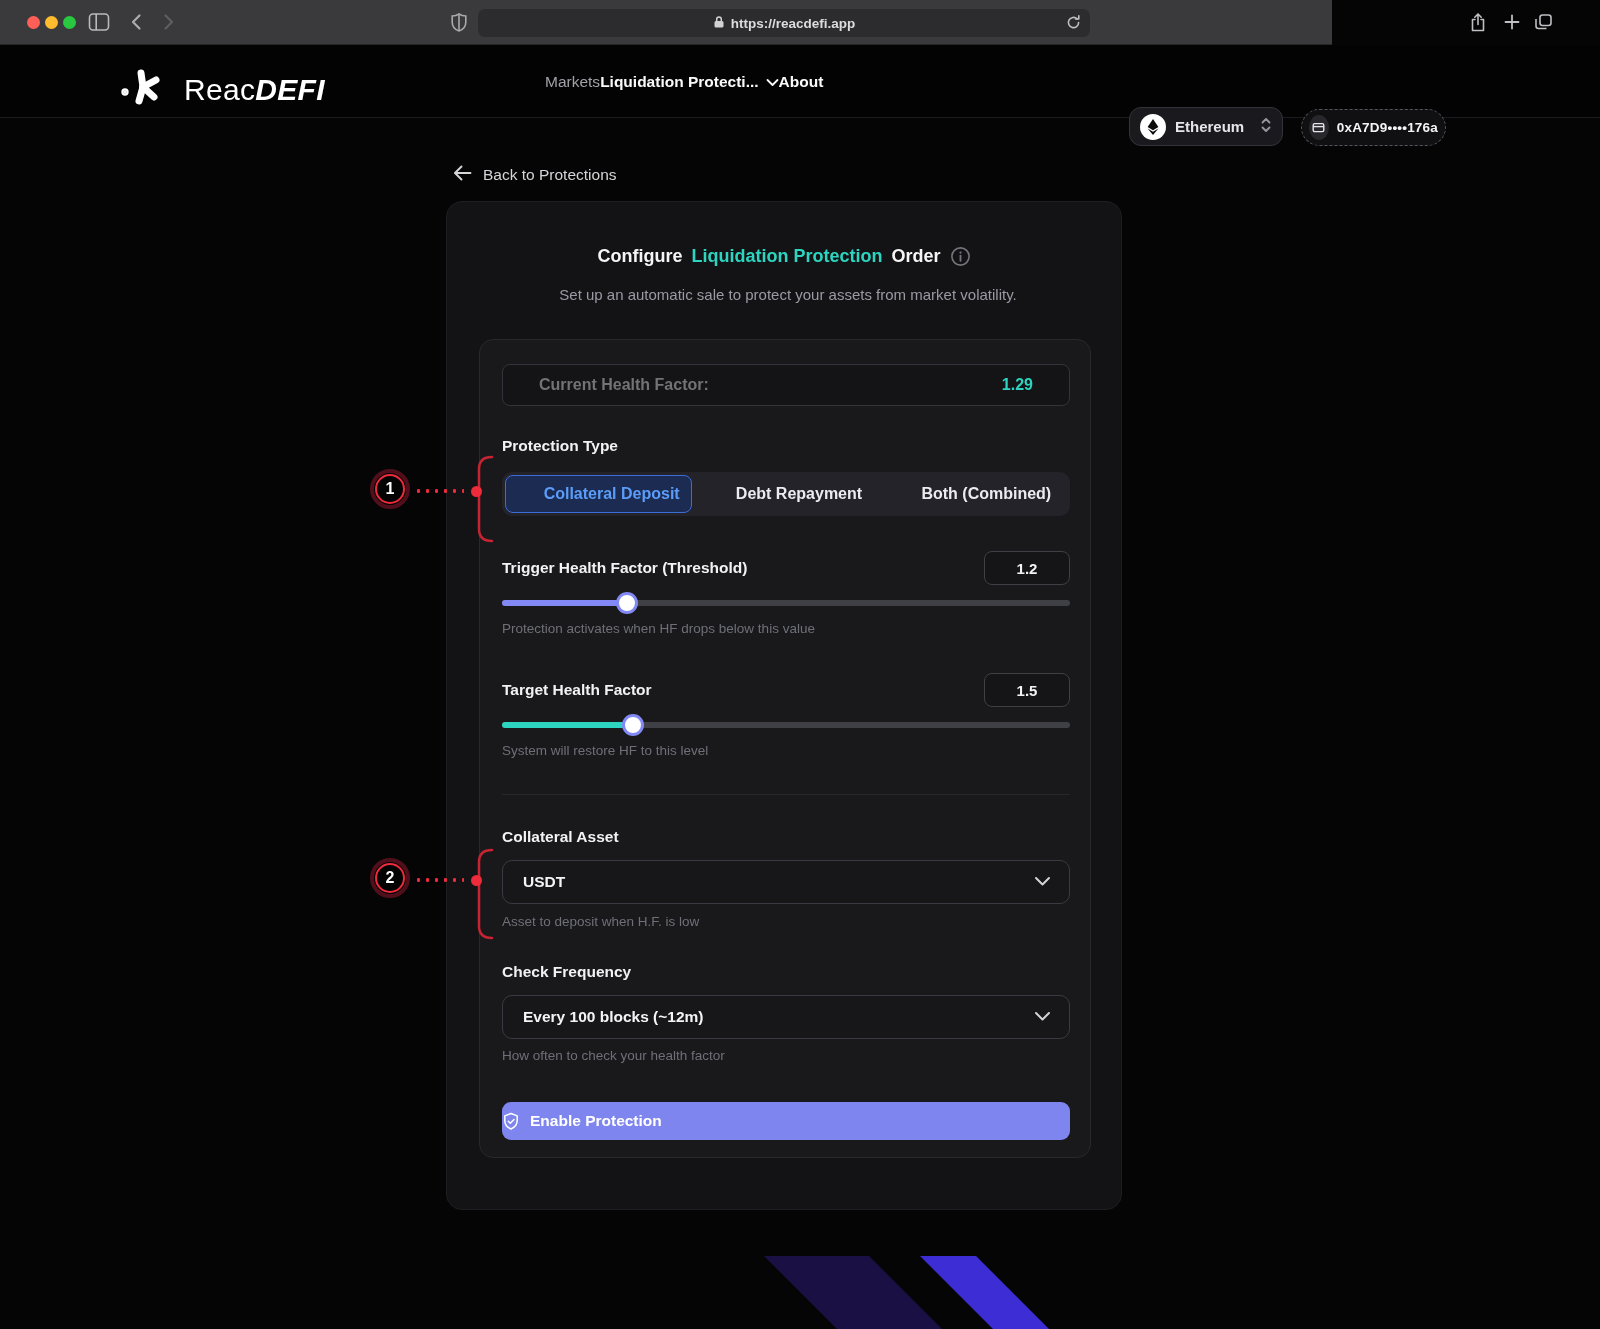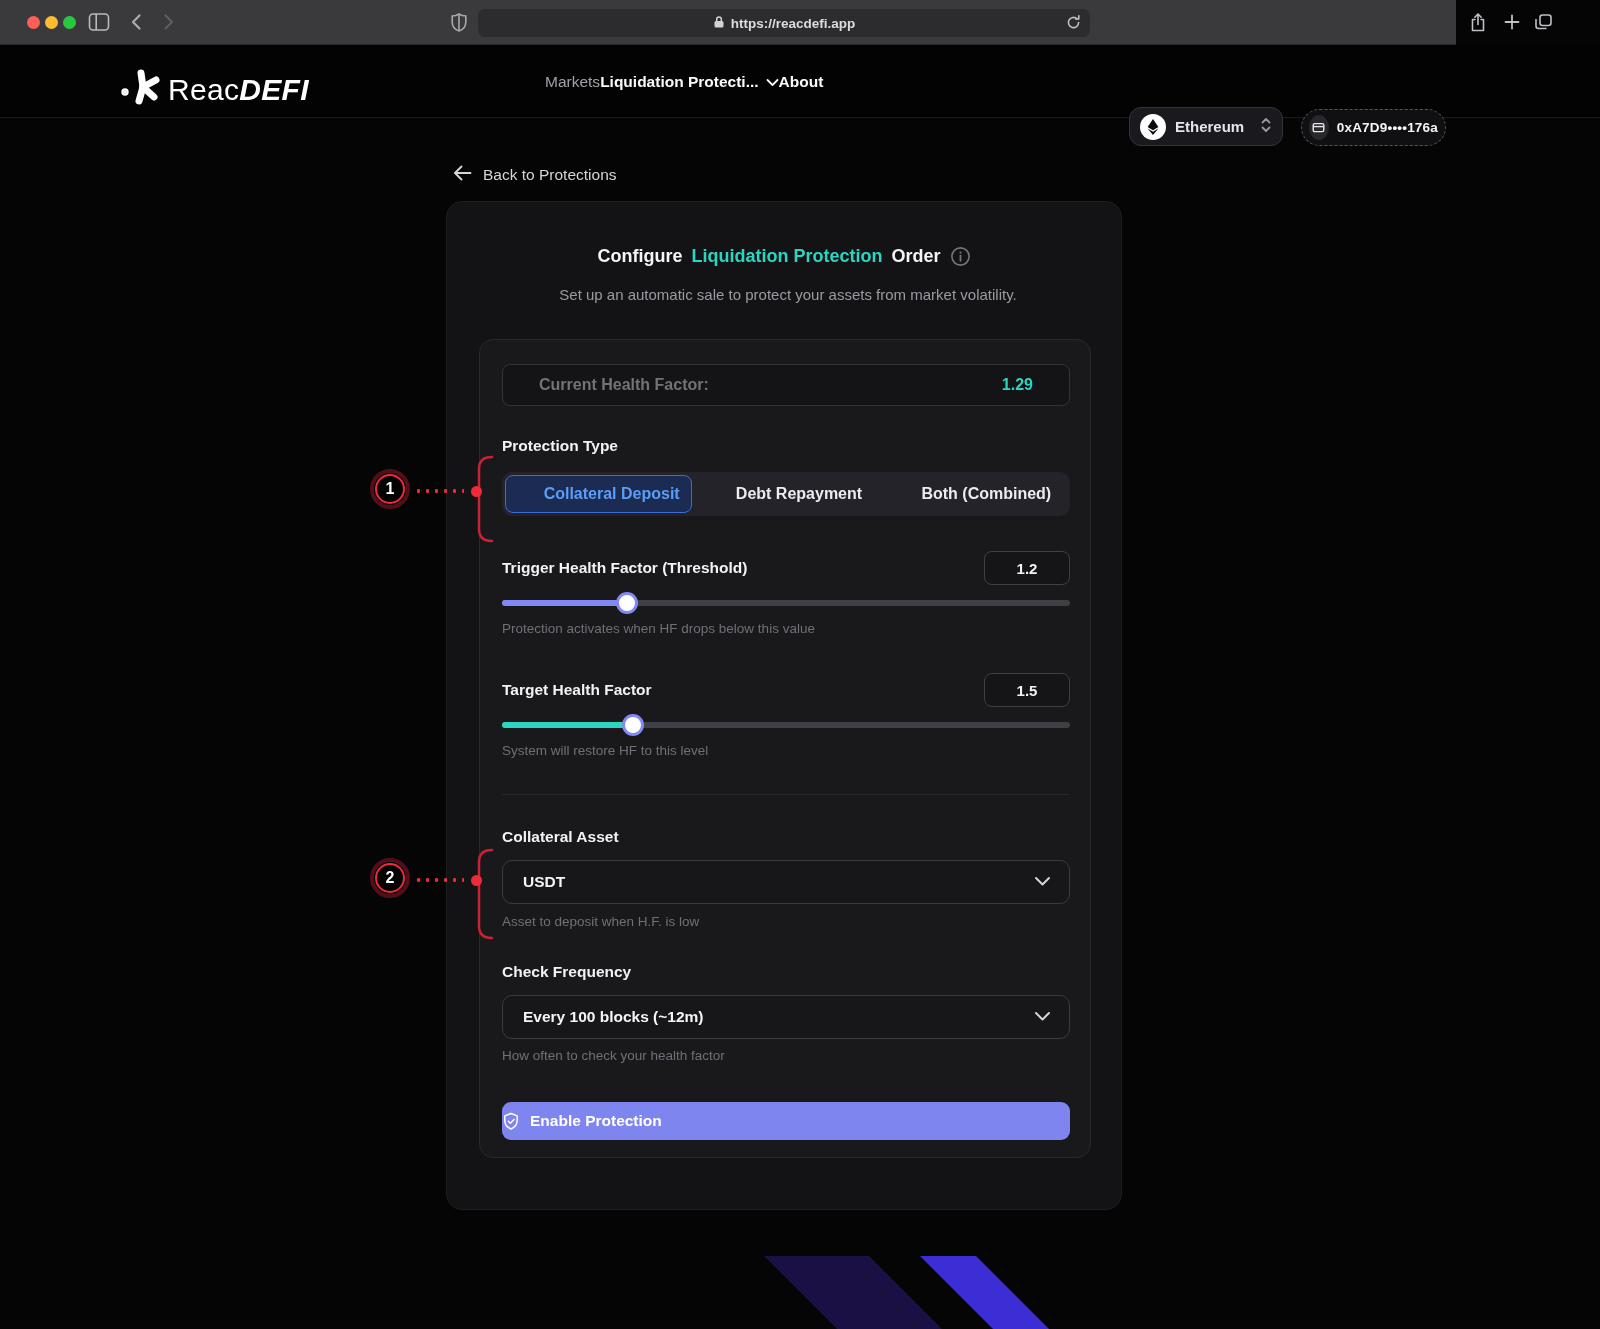--- a/index.html
+++ b/index.html
@@ -3,30 +3,30 @@
 <meta charset="utf-8">
 <style>
   * { margin:0; padding:0; box-sizing:border-box; }
   html,body { background:#000; }
   #app {
     position:relative; width:1600px; height:1329px; overflow:hidden;
     background:#050505; font-family:"Liberation Sans", sans-serif;
     -webkit-font-smoothing:antialiased;
   }
   
-  .chrome { position:absolute; left:0; top:0; width:1456px; height:45px; background:#3a3a3c; border-bottom:1px solid #262628;padding-left:12px; }
+  .chrome { position:absolute; left:0; top:0; width:1332px; height:45px; background:#3a3a3c; border-bottom:1px solid #262628;padding-left:12px; }
   .tl { position:absolute; top:16px; width:13px; height:13px; border-radius:50%; }
   .tl.red{ left:27px; background:#ff5f57; } .tl.yellow{ left:45px; background:#febc2e; } .tl.green{ left:63px; background:#28c840; }
   .chrome-ic { position:absolute; top:12px; color:#b9b9be; }
   .urlbar { position:absolute; left:478px; top:9px; width:612px; height:28px; border-radius:7px; background:#2c2c2e;
     display:flex; align-items:center; justify-content:center; gap:6px; color:#dcdce0; font-size:13.5px; font-weight:600; }
   .urlbar .reload { position:absolute; right:8px; top:5px; }
   
   .navbar { position:absolute; left:0; top:45px; width:1600px; height:73px; background:#030303; border-bottom:1px solid #1b1b1f; }
-  .logo { position:absolute; left:118px; top:0; height:90px; display:flex; align-items:center; gap:4px; color:#fff; }
+  .logo { position:absolute; left:118px; top:0; height:90px; display:flex; align-items:center; gap:20px; color:#fff; }
   .logo-text { font-size:30px; letter-spacing:.3px; color:#fff; font-weight:400; }
   .logo-text b { font-weight:800; font-style:italic; }
   .navlinks { position:absolute; left:545px; top:0; height:73px; display:flex; align-items:center; }
   .navlink { font-size:15.5px; color:#a1a1aa; font-weight:500; display:flex; align-items:center; gap:7px; cursor:pointer; }
   .navlink.active, .navlink.strong { color:#fafafa; font-weight:700; }
   .pill-net { position:absolute; left:1129px; top:62px; width:154px; height:39px; background:#1a1a1e; border:1px solid #333339;
     border-radius:12px; display:flex; align-items:center; gap:9px; padding:0 10px; }
   .eth-circle { width:26px; height:26px; border-radius:50%; background:#fff; display:flex; align-items:center; justify-content:center; }
   .pill-net .label { color:#e6e6ea; font-size:15px; font-weight:600; flex:1; }
   .pill-wallet { position:absolute; left:1301px; top:64px; width:145px; height:37px; background:#101012; border:1.5px dashed #55555e;

